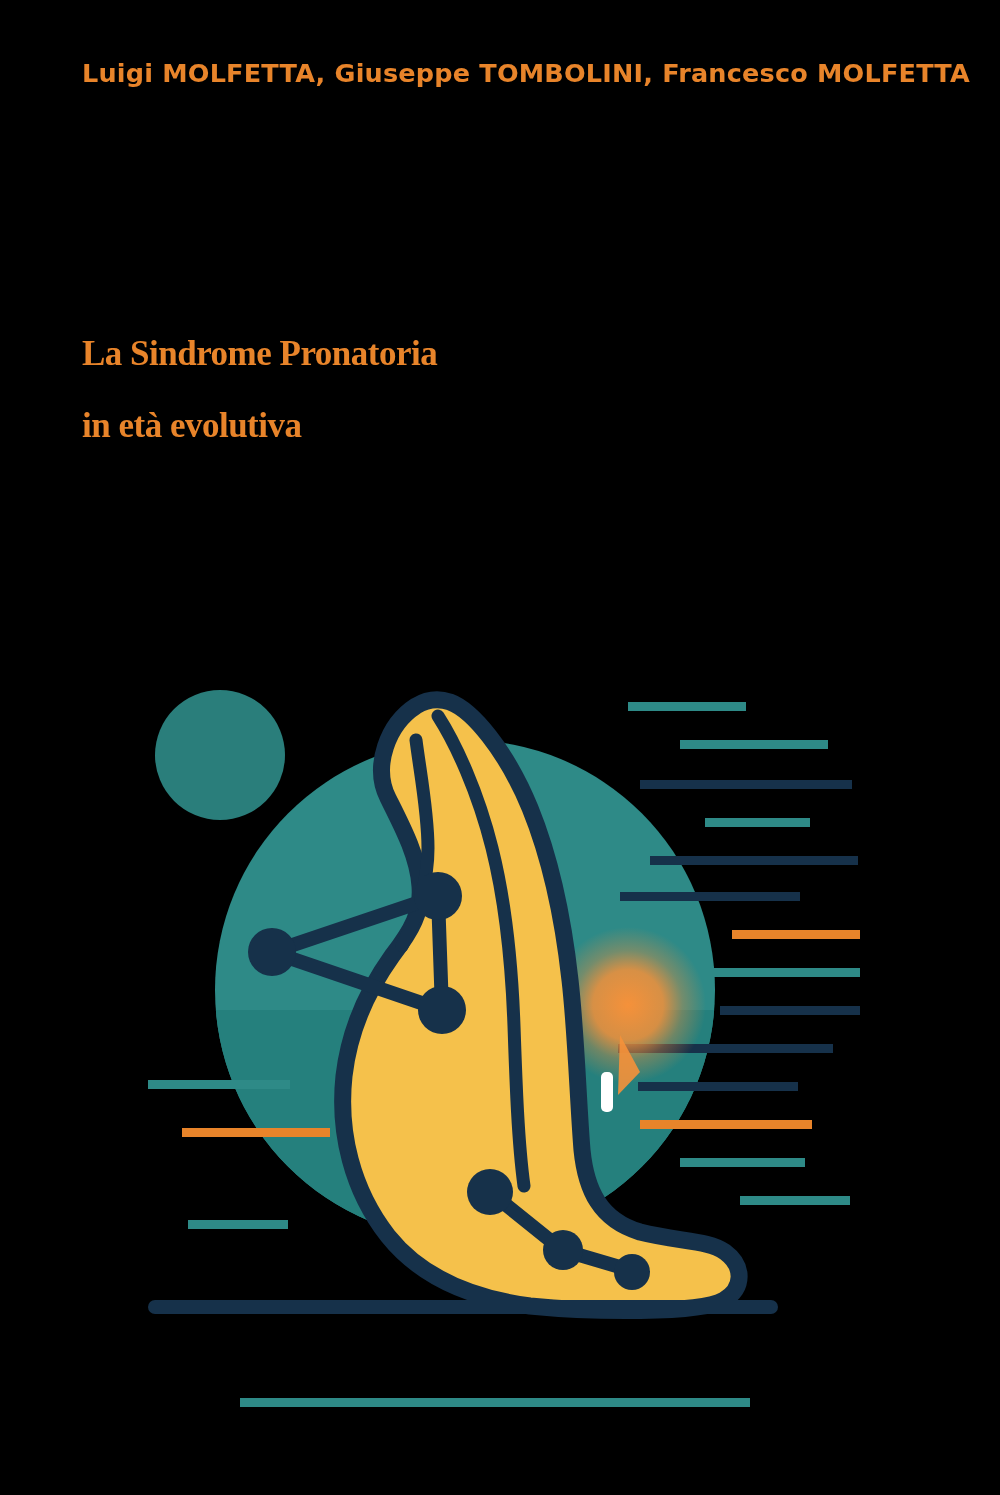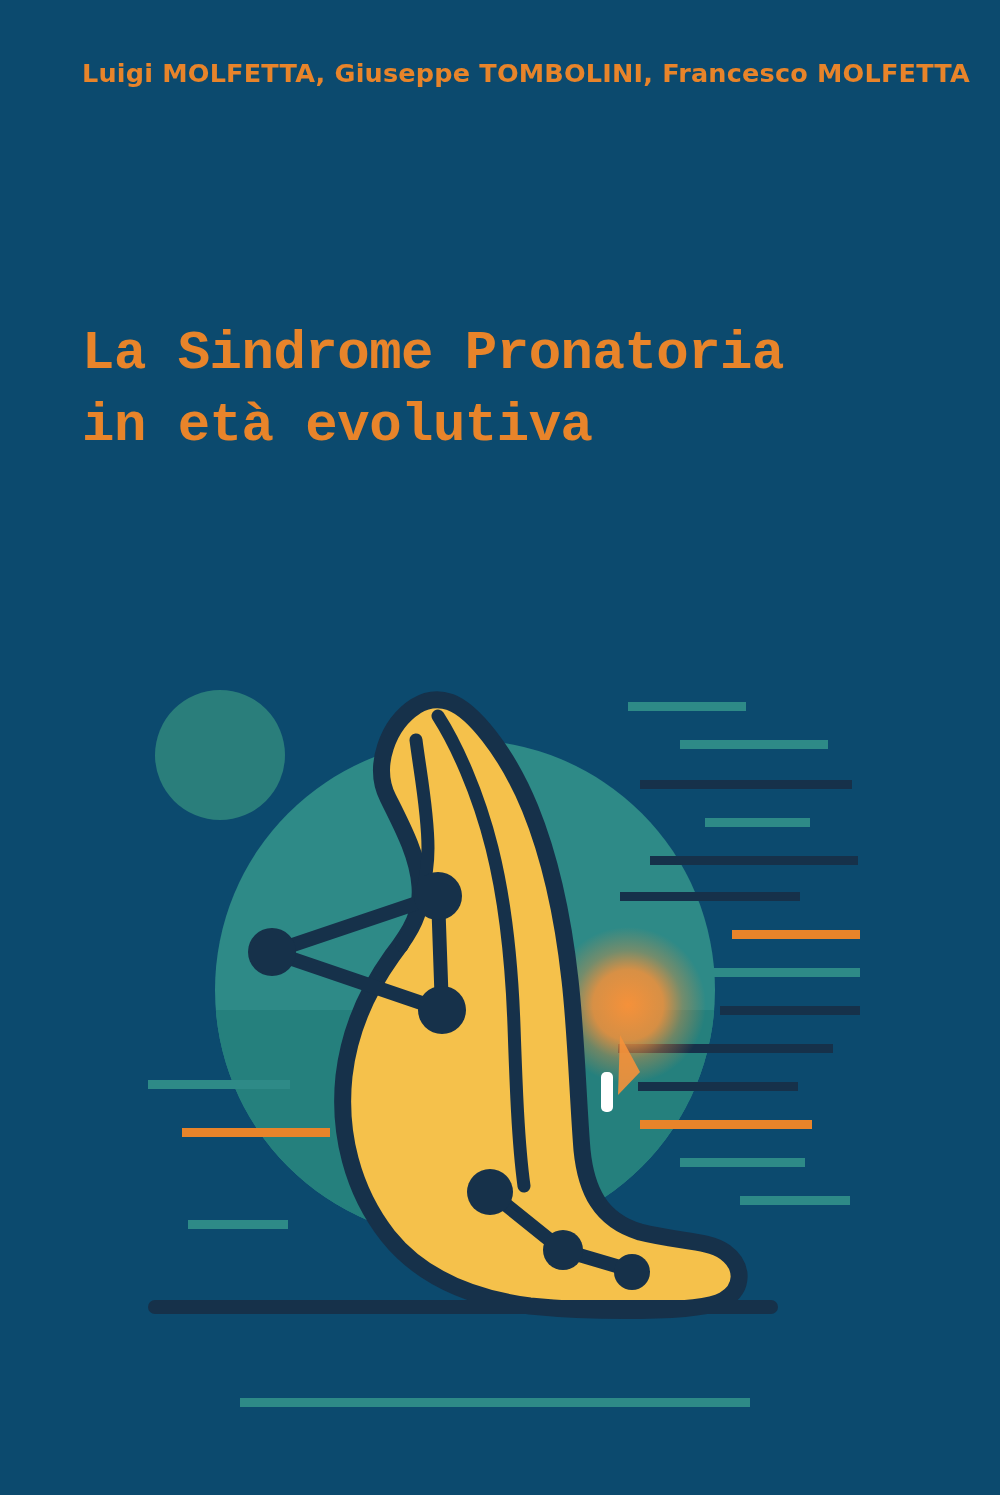--- a/index.html
+++ b/index.html
@@ -10,21 +10,21 @@
   body {
     width: 1000px;
     height: 1495px;
     position: relative;
     font-family: "Liberation Sans", sans-serif;
     overflow: hidden;
   }
   .cover {
     position: absolute;
     inset: 0;
-    background: #0c4a6e;
+    background: #000000;
   }
   .authors {
     position: absolute;
     left: 82px;
     top: 58px;
     width: 840px;
     font-family: "DejaVu Sans", sans-serif;
     font-weight: bold;
     font-size: 25.5px;
     letter-spacing: 0.2px;
@@ -39,23 +39,23 @@
     font-weight: bold;
     font-size: 26px;
     color: #E8842A;
     letter-spacing: 0.1px;
   }
   .title {
     position: absolute;
     left: 82px;
     top: 318px;
     width: 800px;
-    font-family: Liberation Mono, monospace;
+    font-family: Liberation Serif, serif;
     font-weight: bold;
-    font-size: 54px;
+    font-size: 35px;
     line-height: 72px;
     color: #E8842A;
     letter-spacing: -0.5px;
   }
   .title .line { display: block; }
 
   .artwork {
     position: absolute;
     left: 120px;
     top: 680px;

